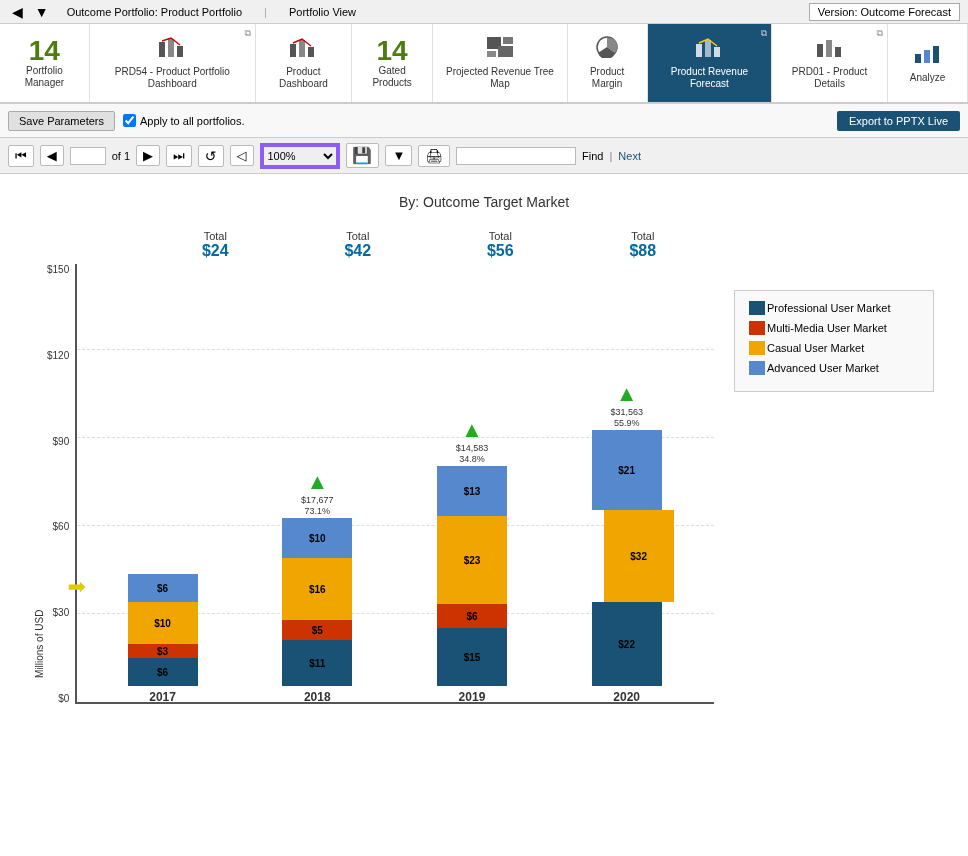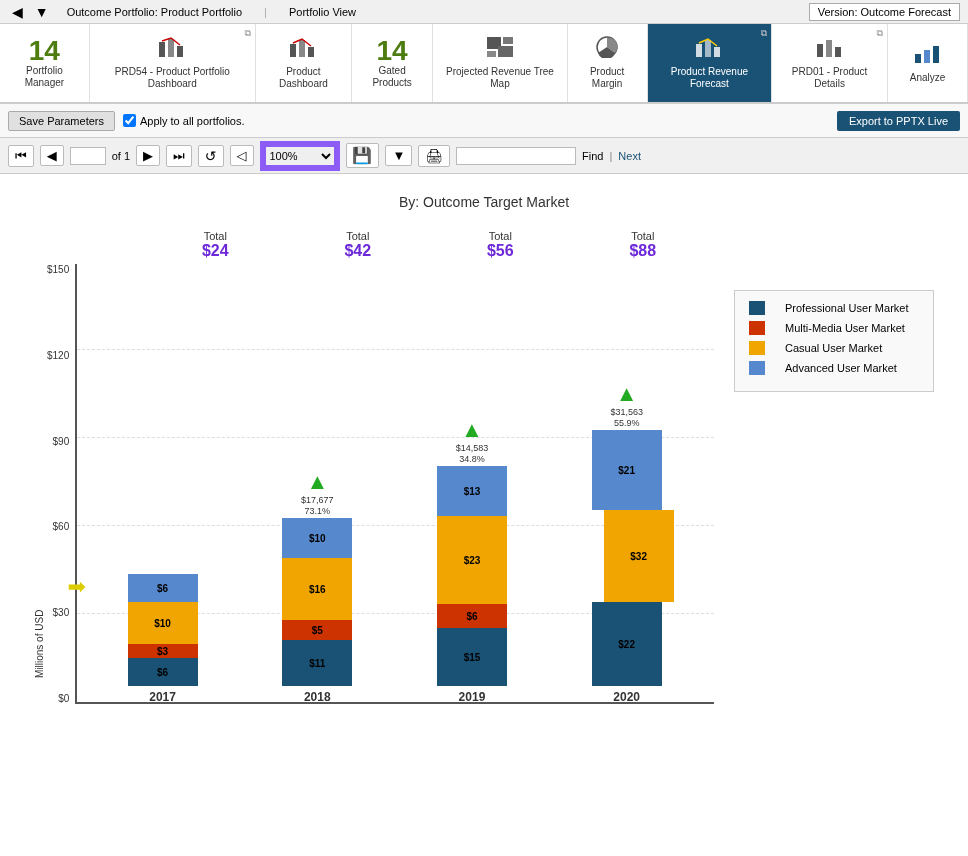--- a/index.html
+++ b/index.html
@@ -125,21 +125,21 @@
     }
     .page-input {
       border: 1px solid #bbb;
       padding: 2px 4px;
       width: 36px;
       text-align: center;
       font-size: 11px;
     }
     .page-of { font-size: 11px; }
     .zoom-select {
-      border: 6px solid #8b5cf6;
+      border: 4px solid #8b5cf6;
       padding: 2px 0;
       font-size: 11px;
       width: 80px;
     }
     .find-input {
       border: 1px solid #bbb;
       padding: 2px 6px;
       font-size: 11px;
       width: 120px;
     }
@@ -180,21 +180,21 @@
     .totals-row {
       display: flex;
       margin-left: 110px;
       margin-bottom: 4px;
     }
     .total-col {
       flex: 1;
       text-align: center;
     }
     .total-label { font-size: 11px; color: #333; }
-    .total-value { font-size: 16px; font-weight: bold; color: #6d28d9; }
+    .total-value { font-size: 16px; font-weight: bold; color: #0369a1; }
 
     
     .chart-with-axes {
       display: flex;
       align-items: flex-end;
     }
     .y-axis-label {
       writing-mode: vertical-rl;
       transform: rotate(180deg);
       font-size: 11px;
@@ -305,21 +305,21 @@
       background: #f9f9f9;
       border: 1px solid #ccc;
       padding: 10px 14px;
       min-width: 200px;
       align-self: flex-start;
       margin-top: 60px;
     }
     .legend-item {
       display: flex;
       align-items: center;
-      gap: 20px;
+      gap: 2px;
       margin-bottom: 6px;
       font-size: 11px;
     }
     .legend-swatch {
       width: 16px;
       height: 14px;
       flex-shrink: 0;
     }
 
     

